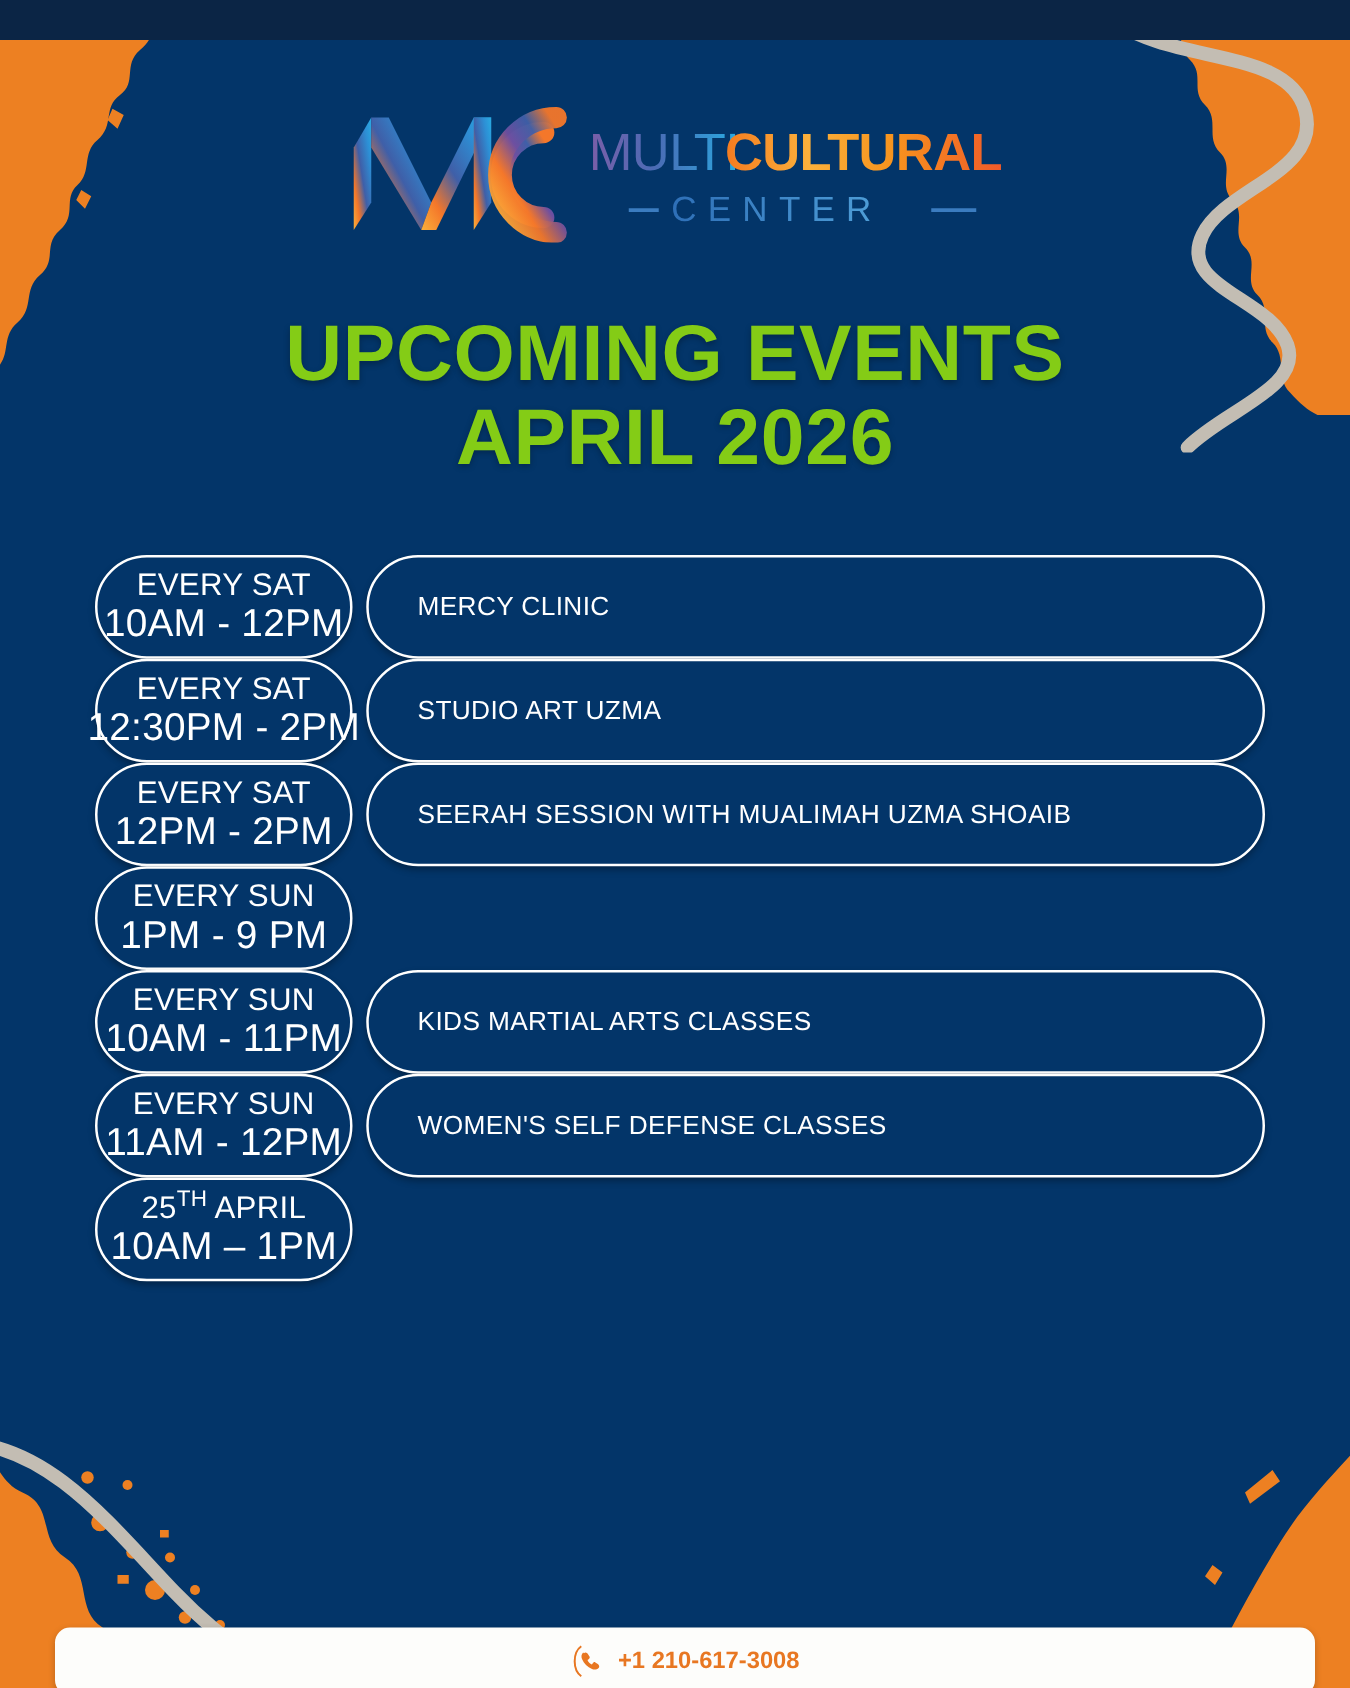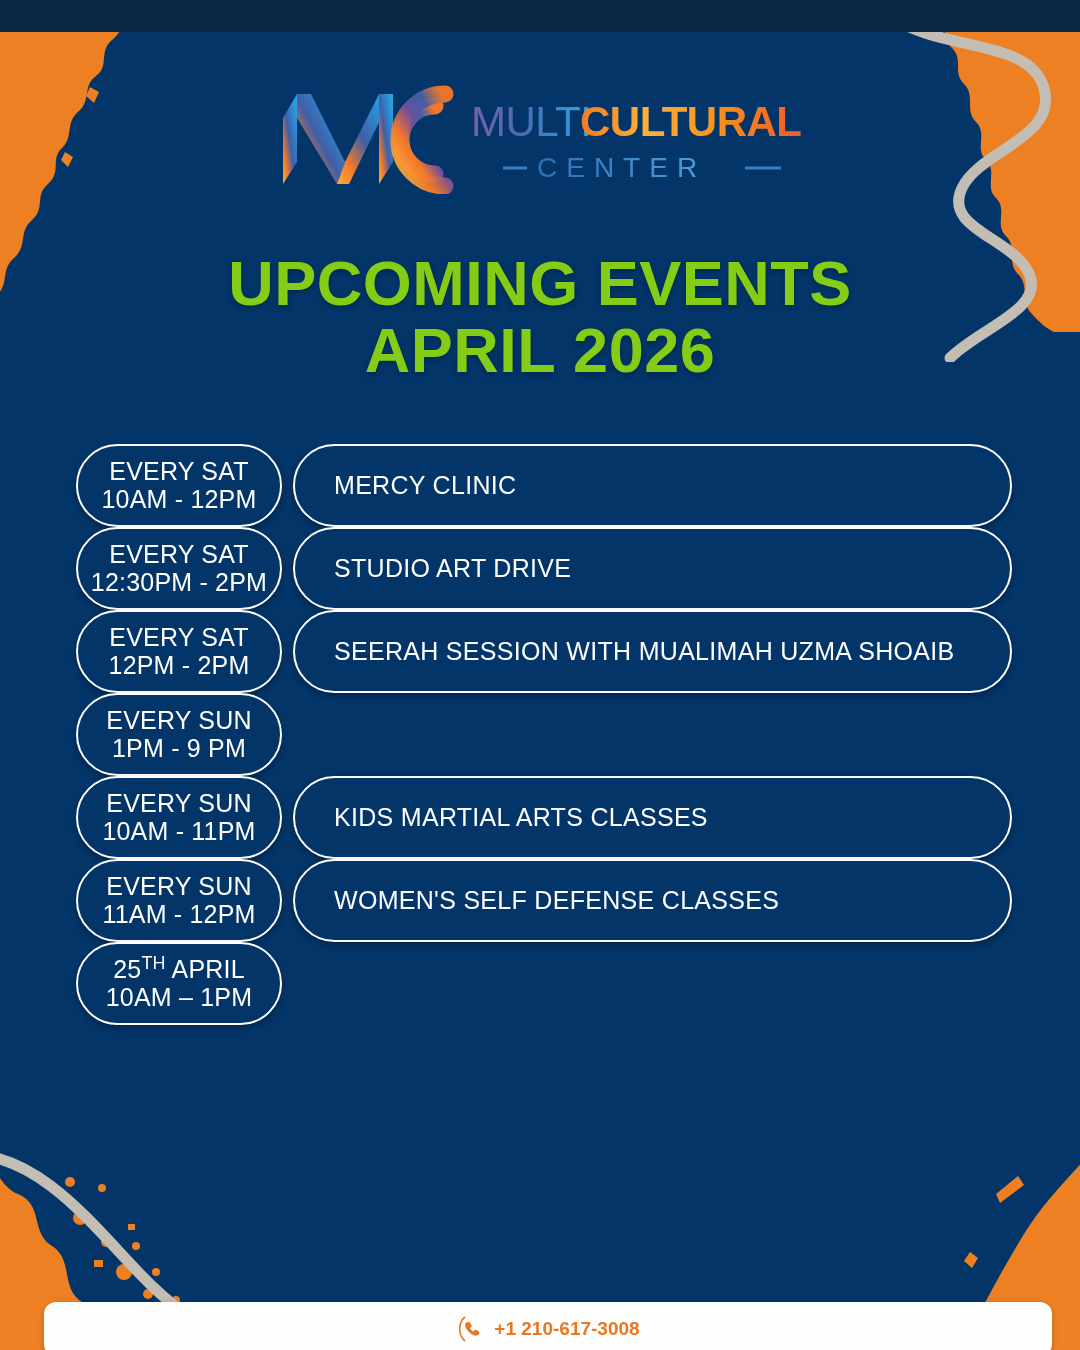--- a/index.html
+++ b/index.html
@@ -91,41 +91,41 @@
     background: #033569;
     box-shadow: 0 3px 6px rgba(0,0,0,0.30);
     line-height: 1.1;
   }
   .time-day {
     font-size: 25px;
     letter-spacing: 0.2px;
     white-space: nowrap;
   }
   .time-range {
-    font-size: 25px;
+    font-size: 31px;
     letter-spacing: 0.2px;
     white-space: nowrap;
   }
   .time-day sup {
     font-size: 18px;
     vertical-align: super;
     line-height: 0;
   }
   .event-pill {
     margin-left: 11px;
     flex: 1 1 auto;
     height: 83px;
     box-sizing: border-box;
     border: 2px solid #ffffff;
     border-radius: 42px;
     display: flex;
     align-items: center;
     color: #ffffff;
     padding-left: 39px;
-    font-size: 25px;
+    font-size: 21px;
     letter-spacing: 0.3px;
     background: #033569;
     box-shadow: 0 3px 6px rgba(0,0,0,0.30);
     text-align: right;
   }
 
   
   .footer-bar {
     position: absolute;
     left: 44px;
@@ -266,21 +266,21 @@
           <div class="time-day">EVERY SAT</div>
           <div class="time-range">10AM - 12PM</div>
         </div>
         <div class="event-pill">MERCY CLINIC</div>
       </div>
       <div class="event-row">
         <div class="time-pill">
           <div class="time-day">EVERY SAT</div>
           <div class="time-range">12:30PM - 2PM</div>
         </div>
-        <div class="event-pill">STUDIO ART DRIVE</div>
+        <div class="event-pill">STUDIO ART UZMA</div>
       </div>
       <div class="event-row">
         <div class="time-pill">
           <div class="time-day">EVERY SAT</div>
           <div class="time-range">12PM - 2PM</div>
         </div>
         <div class="event-pill">SEERAH SESSION WITH MUALIMAH UZMA SHOAIB</div>
       </div>
       <div class="event-row">
         <div class="time-pill">

